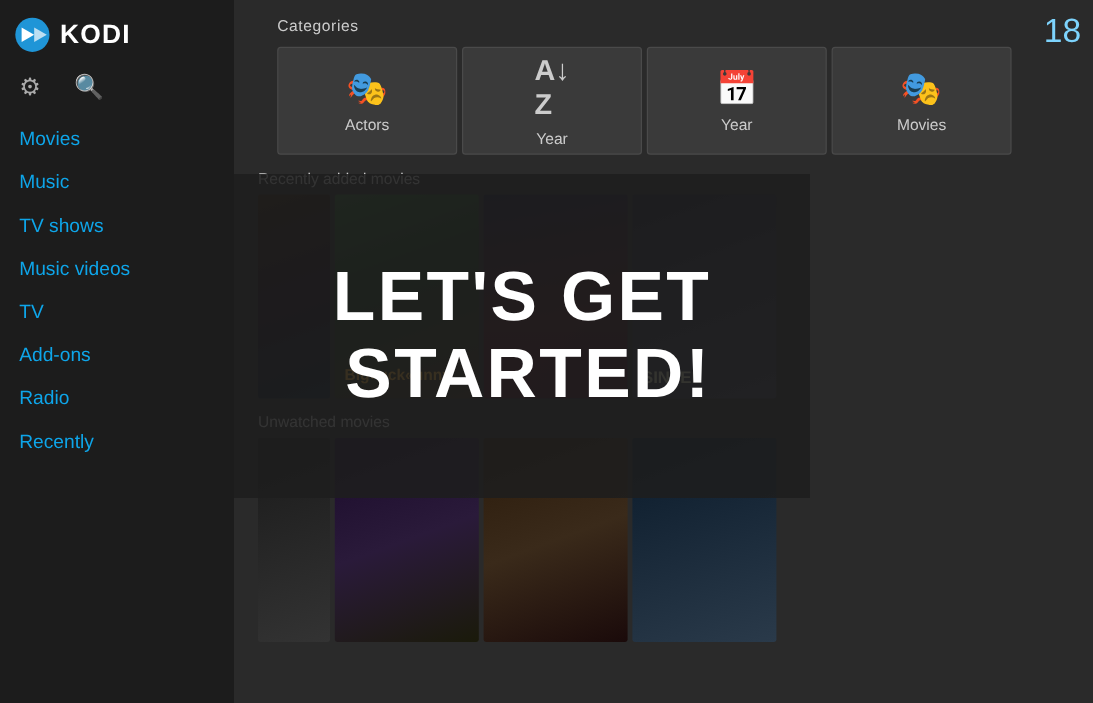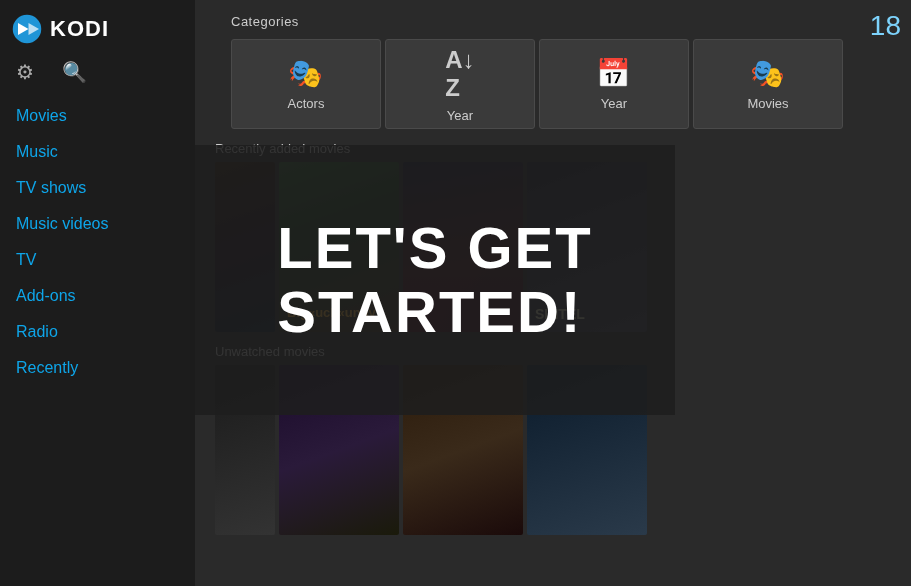--- a/index.html
+++ b/index.html
@@ -207,21 +207,21 @@
       z-index: 50;
       display: flex;
       align-items: center;
       justify-content: center;
     }
 
     .modal-text {
       color: #ffffff;
       font-size: 58px;
       font-weight: 900;
-      text-align: left;
+      text-align: right;
       line-height: 1.1;
       text-transform: uppercase;
       letter-spacing: 2px;
     }
 
   </style>
 </head>
 <body>
 
 <div id="sidebar">

